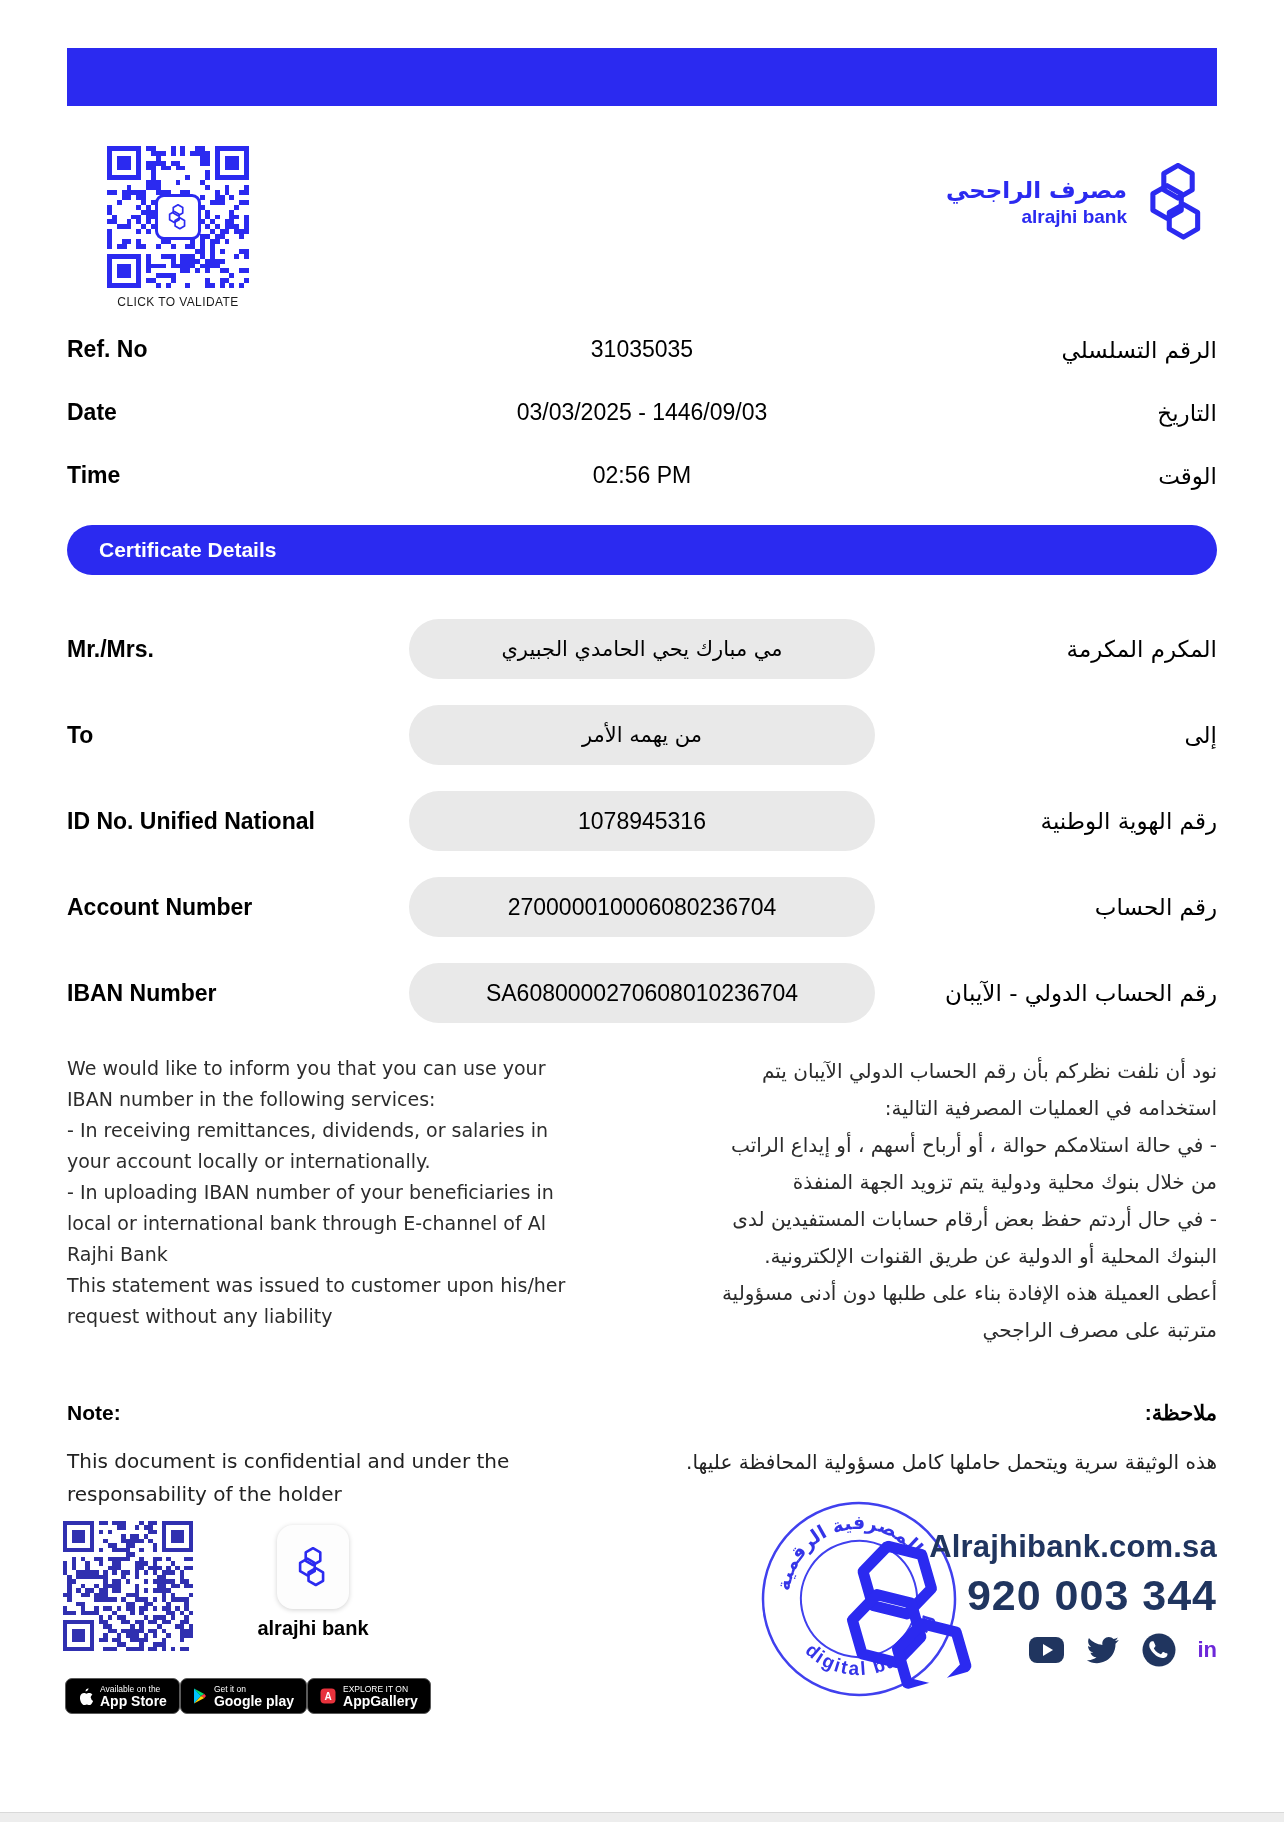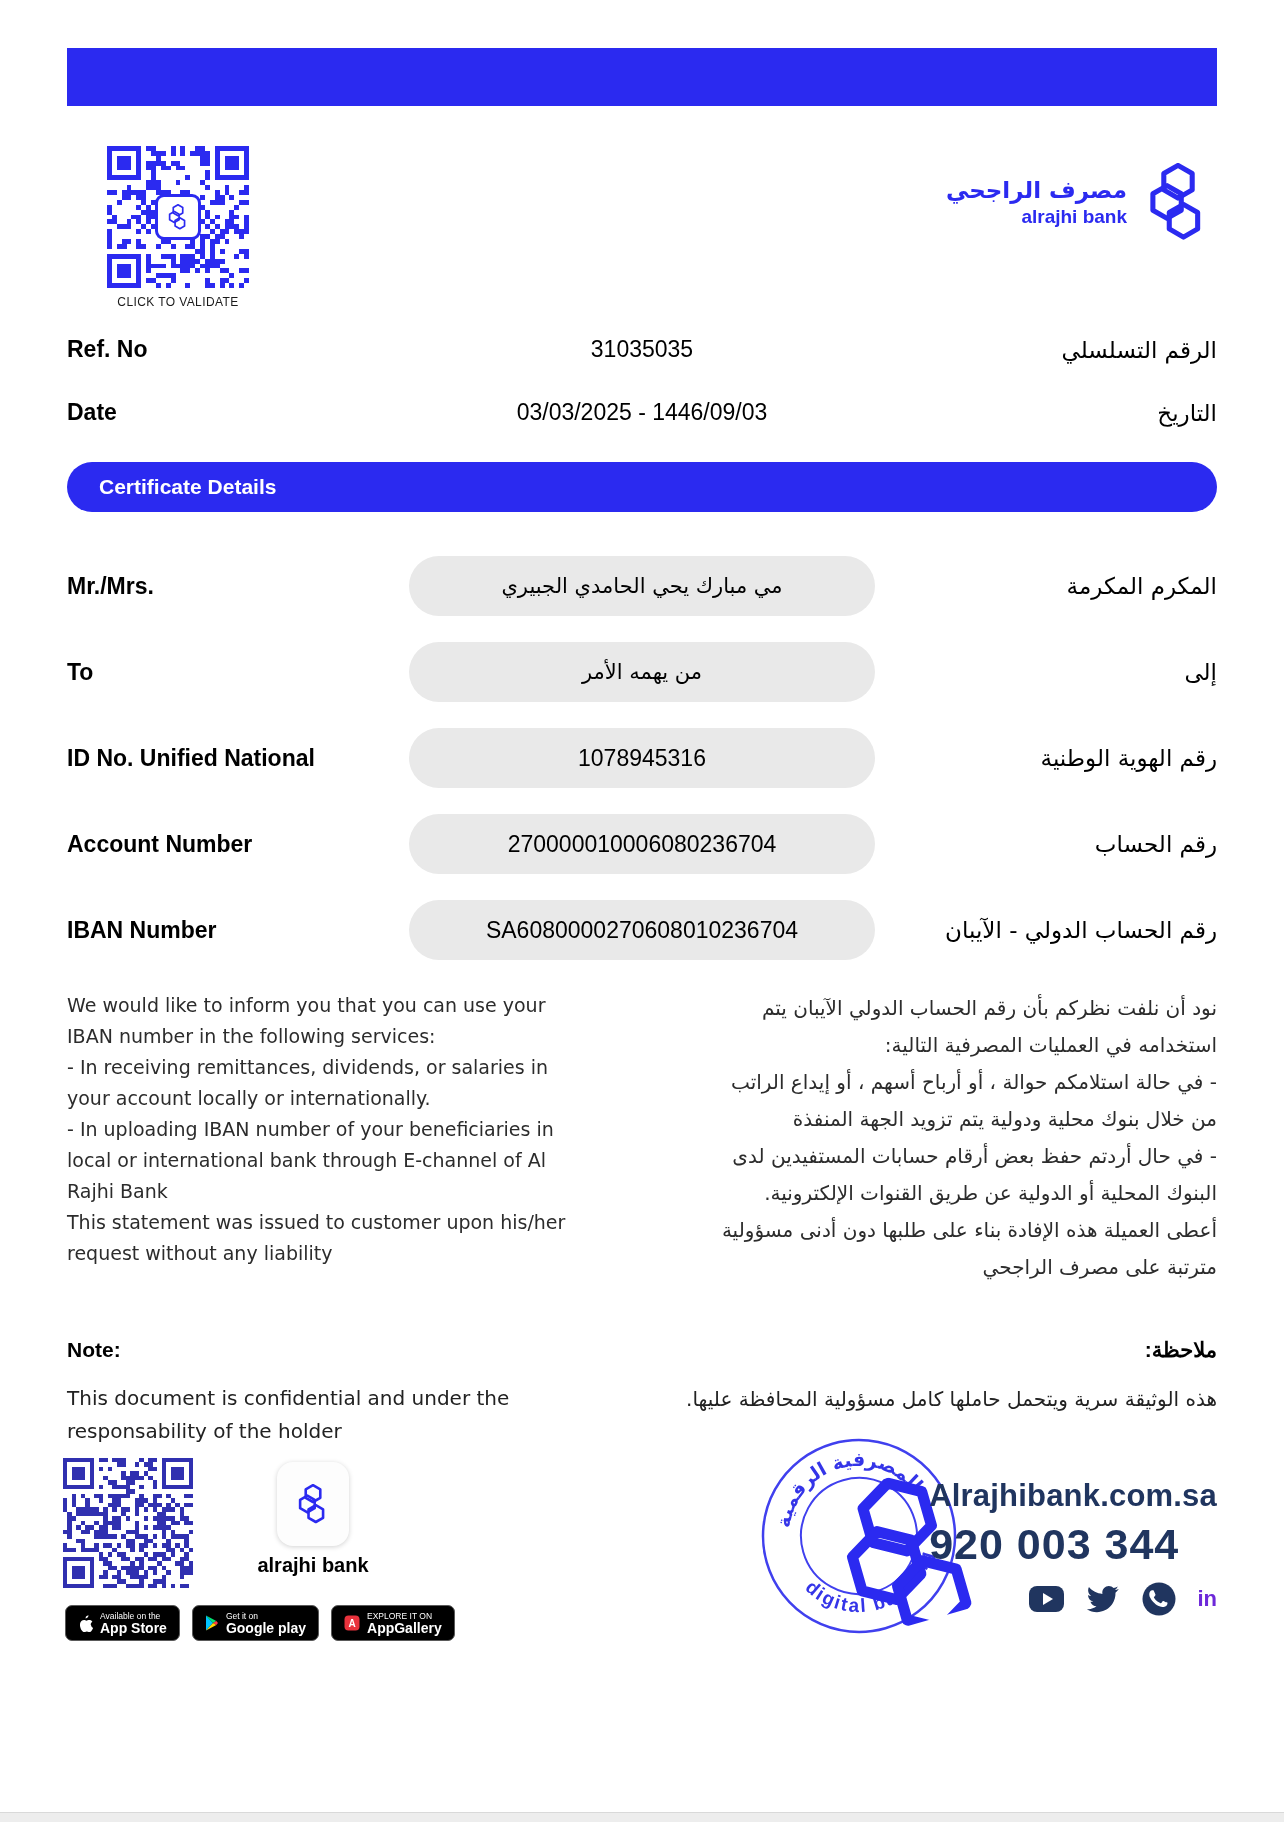--- a/index.html
+++ b/index.html
@@ -73,27 +73,27 @@
   .note-body{margin-top:20px;font-size:20px;line-height:33px;color:#222;}
   .note-ar .note-body{line-height:35px;font-family:"DejaVu Sans",sans-serif;}
   
   .footer{position:relative;height:210px;margin-top:10px;}
   .f-qr{position:absolute;left:-4px;top:0;width:130px;height:130px;shape-rendering:crispEdges;}
   .f-app{position:absolute;left:186px;top:4px;width:120px;text-align:center;}
   .app-icon{width:72px;height:84px;margin:0 auto;background:#fdfdfd;border-radius:16px;
     box-shadow:0 1px 5px rgba(0,0,0,.18);display:flex;align-items:center;justify-content:center;}
   .app-name{margin-top:8px;font-size:20px;font-weight:bold;
     font-family:"Liberation Sans","DejaVu Sans",sans-serif;}
-  .f-badges{position:absolute;left:-2px;top:147px;display:flex;gap:12px;}
+  .f-badges{position:absolute;left:-2px;top:157px;display:flex;}
   .badge{height:34px;background:#000;border:1px solid #5a5a5a;border-radius:7px;
     display:flex;align-items:center;gap:7px;padding:0 12px;color:#fff;cursor:pointer;}
   .badge .b-l1{font-size:8.5px;line-height:10px;font-family:"Liberation Sans",sans-serif;}
   .badge .b-l2{font-size:14px;line-height:15px;font-weight:bold;font-family:"Liberation Sans",sans-serif;}
   .f-seal{position:absolute;right:258px;top:-22px;width:200px;height:200px;transform:rotate(-16deg);}
-  .f-contact{position:absolute;right:0;top:20px;color:#20355f;}
+  .f-contact{position:absolute;right:0;top:8px;text-align:right;color:#20355f;}
   .website{font-size:31px;font-weight:bold;letter-spacing:.2px;
     font-family:"Liberation Sans","DejaVu Sans",sans-serif;cursor:pointer;}
   .phone{font-size:43px;font-weight:bold;margin-top:6px;letter-spacing:1px;
     font-family:"Liberation Sans","DejaVu Sans",sans-serif;}
   .social{margin-top:12px;display:flex;gap:20px;justify-content:flex-end;align-items:center;}
   .social svg{display:block;cursor:pointer;}
   .li-in{font-size:22px;font-weight:bold;color:#6d28d9;line-height:34px;
     font-family:"Liberation Sans",sans-serif;cursor:pointer;}
   
   .bottom-strip{position:absolute;left:0;right:0;bottom:0;height:9px;background:#ededed;
@@ -386,20 +386,25 @@
   <div class="meta">
     <div class="row">
       <div class="lab-en">Ref. No</div>
       <div class="val">31035035</div>
       <div class="lab-ar">الرقم التسلسلي</div>
     </div>
     <div class="row">
       <div class="lab-en">Date</div>
       <div class="val">03/03/2025 - 1446/09/03</div>
       <div class="lab-ar">التاريخ</div>
+    </div>
+    <div class="row">
+      <div class="lab-en">Time</div>
+      <div class="val">02:56 PM</div>
+      <div class="lab-ar">الوقت</div>
     </div>
   </div>
 
   <div class="section-pill">
     <span>Certificate Details</span>
   </div>
 
   <div class="fields">
     <div class="row">
       <div class="lab-en">Mr./Mrs.</div>

